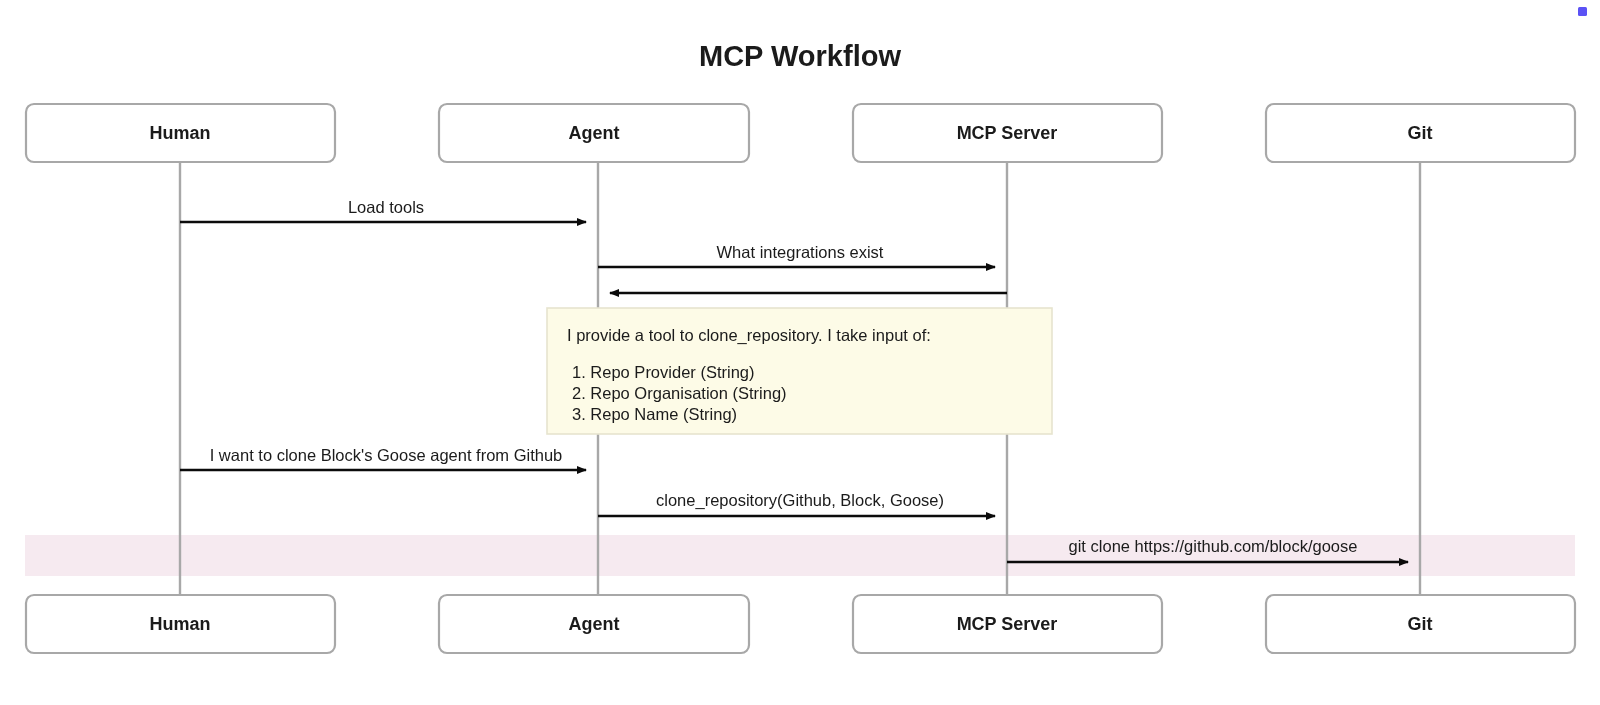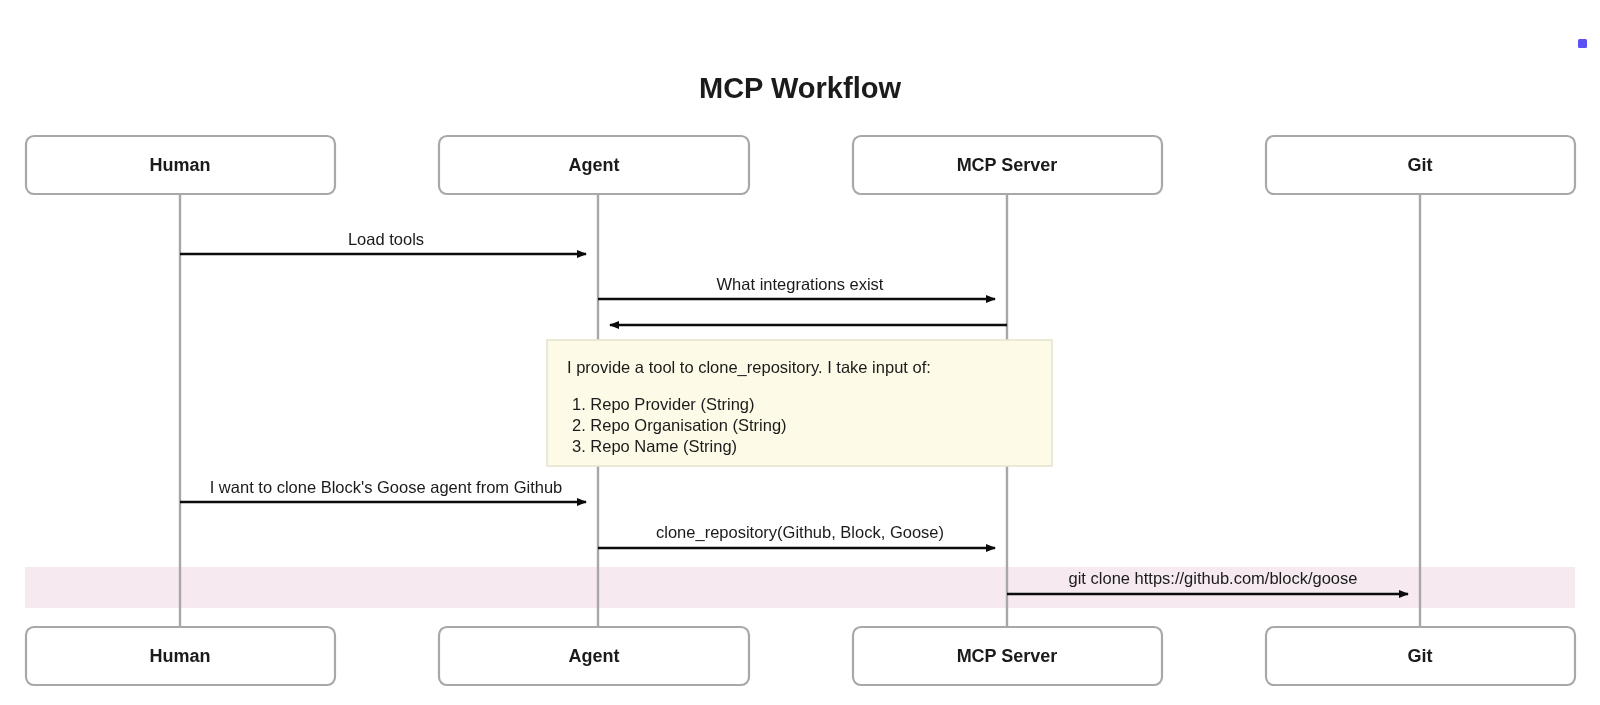--- a/index.html
+++ b/index.html
@@ -10,21 +10,20 @@
   body {
     width: 1600px;
     height: 705px;
     position: relative;
     font-family: "Liberation Sans", sans-serif;
     overflow: hidden;
   }
   #diagram-root {
     position: absolute;
     inset: 0;
-    margin-top: 32px;
   }
   svg.diagram {
     position: absolute;
     top: 0;
     left: 0;
     width: 1600px;
     height: 705px;
   }
   .title-text {
     font-family: "Liberation Sans", sans-serif;

